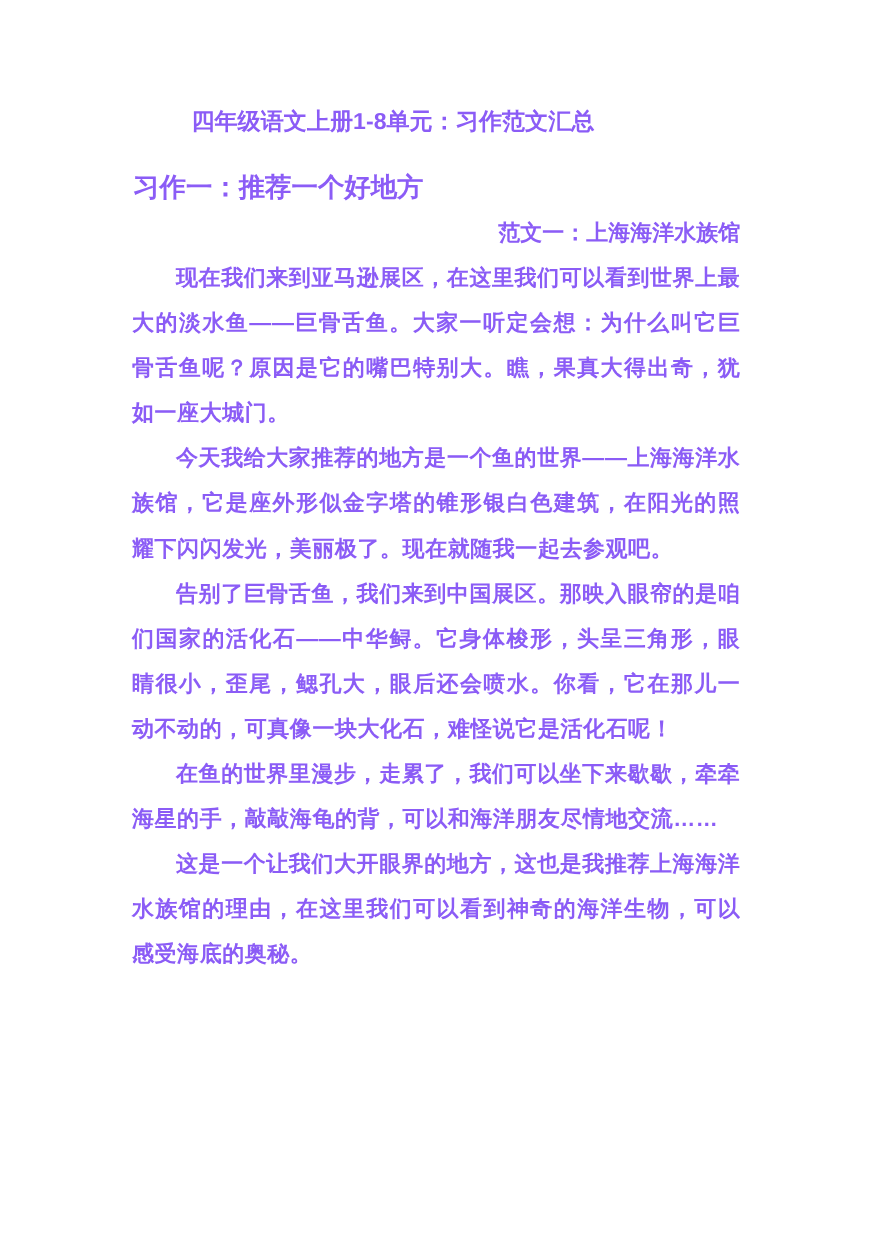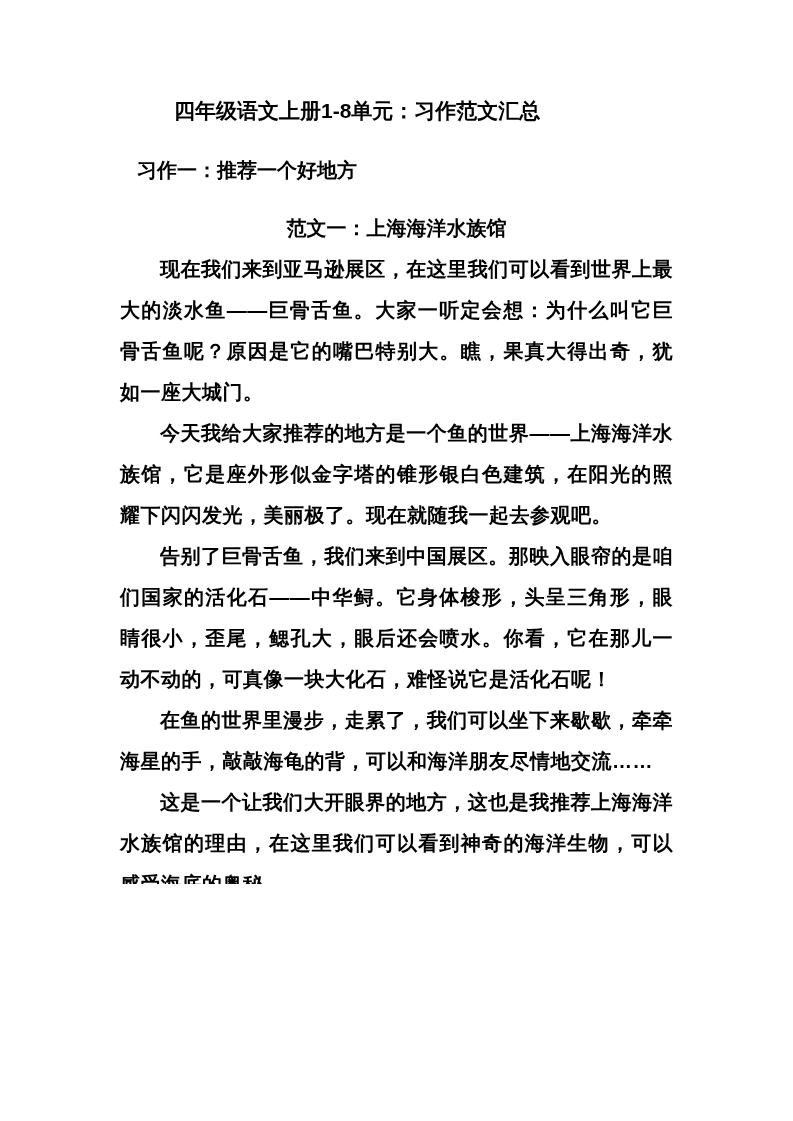--- a/index.html
+++ b/index.html
@@ -8,43 +8,43 @@
     background: #ffffff;
   }
   .page {
     position: relative;
     width: 793px;
     height: 884px;
     background: #ffffff;
     box-sizing: border-box;
     padding: 96px 120px 60px 120px;
     font-family: "Liberation Sans", "DejaVu Sans", sans-serif;
-    color: #000000;
+    color: #8b5cf6;
     font-weight: 700;
     overflow: hidden;
   }
   .doc-title {
     font-size: 21px;
     line-height: 30px;
     font-weight: 700;
     margin: 0 0 24px 0;
     padding-left: 54px; 
     white-space: nowrap;
   }
   .section-heading {
-    font-size: 20px;
+    font-size: 24px;
     line-height: 41px;
     font-weight: 700;
-    margin: 17px;
+    margin: 1px;
   }
   .essay-title {
     font-size: 20px;
     line-height: 41px;
     font-weight: 700;
-    text-align: center;
+    text-align: right;
     margin: 0;
   }
   .essay-body {
     margin: 0;
   }
   .para {
     font-size: 20px;
     line-height: 41px;
     font-weight: 700;
     margin: 0;

